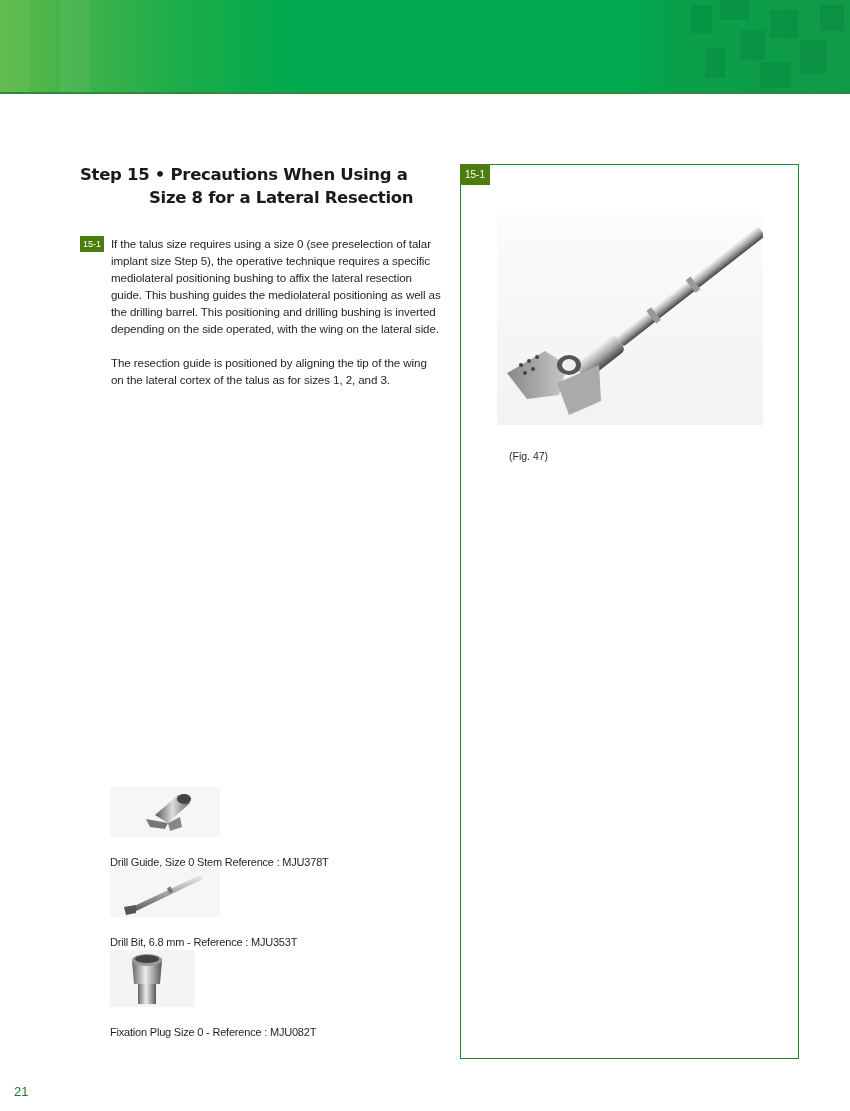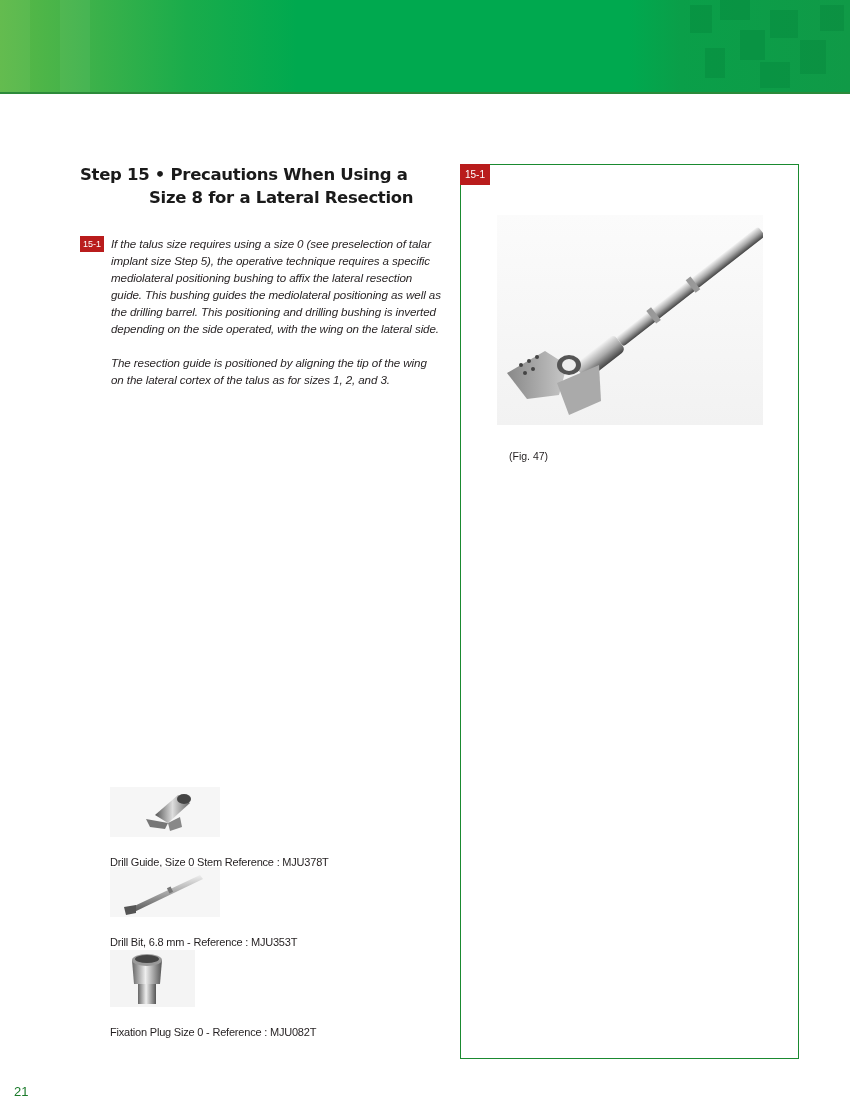--- a/index.html
+++ b/index.html
@@ -17,28 +17,28 @@
   }
   .banner .sq { position: absolute; background: rgba(0,120,50,0.25); }
   .banner .sq.l { background: rgba(255,255,255,0.05); }
   .title {
     position: absolute; left: 80px; top: 163px; width: 370px;
     font-family: "DejaVu Sans", sans-serif; font-size: 16.5px; font-weight: bold;
     line-height: 23px; color: #1a1a1a; letter-spacing: -0.3px;
   }
   .title .l2 { display: block; padding-left: 69px; }
   .badge {
-    position: absolute; background: #b91c1c; color: #fff;
+    position: absolute; background: #4d7c0f; color: #fff;
     font-family: "Liberation Sans", sans-serif; font-size: 9px;
     padding: 0 3px; height: 16px; line-height: 16px;
   }
   .body-text {
     position: absolute; left: 111px; width: 330px;
     font-family: "Liberation Sans", sans-serif; font-size: 11.6px; line-height: 17px;
-    color: #231f20; letter-spacing: -0.1px; font-style: italic;
+    color: #231f20; letter-spacing: -0.1px;
   }
   .body-text p { margin: 0 0 17px 0; }
   .product { position: absolute; left: 110px; width: 320px; }
   .product .img { width: 110px; background: #f6f6f6; position: relative; }
   .product .cap {
     font-family: "Liberation Sans", sans-serif; font-size: 11px; color: #231f20; margin-top: 19px;
     letter-spacing: -0.2px;
   }
   .panel {
     position: absolute; left: 460px; top: 164px; width: 339px; height: 895px;

